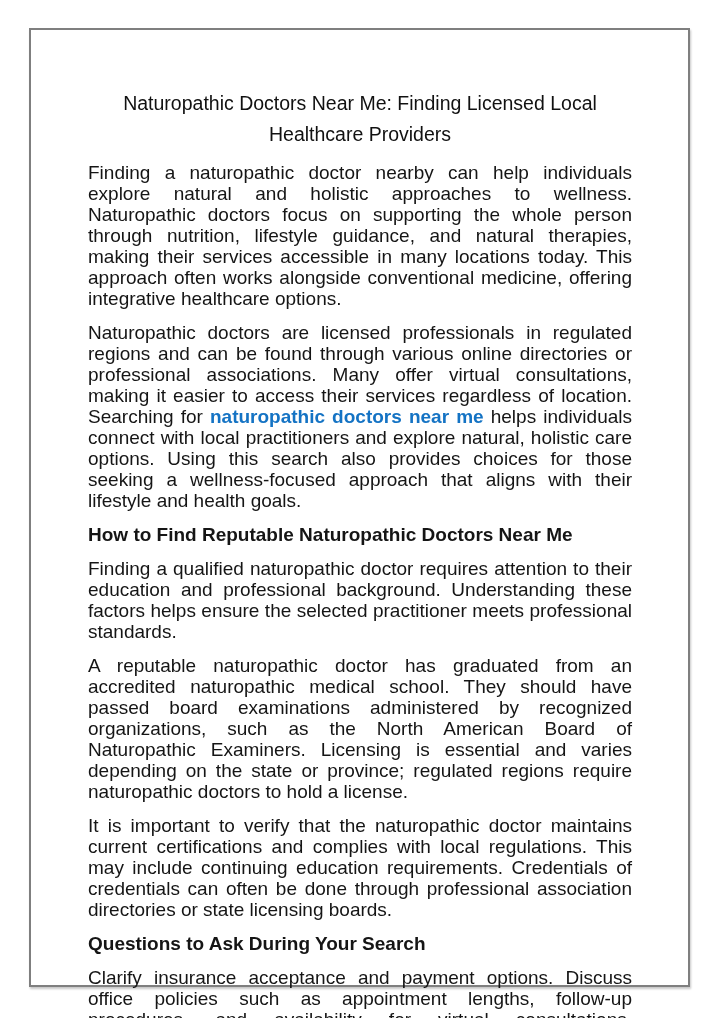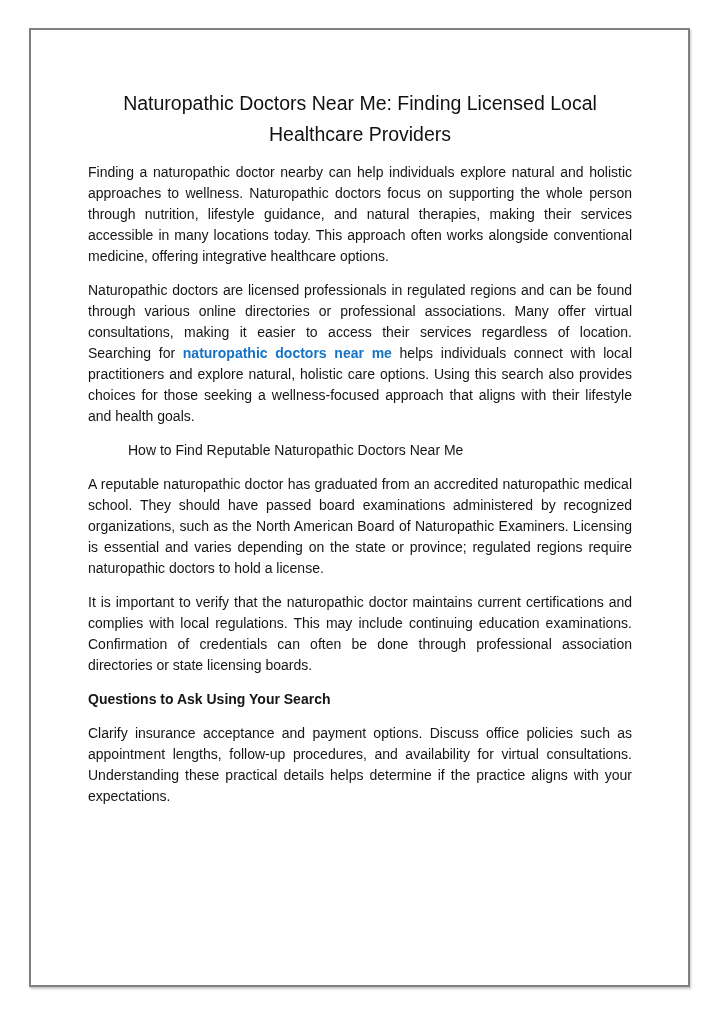--- a/index.html
+++ b/index.html
@@ -25,33 +25,32 @@
   }
   .doc-title {
     font-size: 19.5px;
     line-height: 31px;
     font-weight: 500;
     text-align: center;
     color: #111111;
     margin-bottom: 12px;
   }
   .body-text, .plain-heading, .bold-heading {
-    font-size: 14px;
+    font-size: 19px;
     line-height: 21px;
     color: #151515;
   }
   .body-text {
     text-align: justify;
     text-justify: inter-word;
     margin-bottom: 13px;
   }
   .plain-heading {
-    font-weight: 400;
+    font-weight: 700;
     margin-bottom: 13px;
-    margin-left: 40px;
   }
   .bold-heading {
     font-weight: 700;
     margin-bottom: 13px;
   }
   .doc-link {
     color: var(--link-color, #1473c4);
     font-weight: 700;
     cursor: pointer;
   }
@@ -63,25 +62,26 @@
   <div class="page-content">
 
     <h1 class="doc-title"><span>Naturopathic Doctors Near Me: Finding Licensed Local Healthcare Providers</span></h1>
 
     <p class="body-text">Finding a naturopathic doctor nearby can help individuals explore natural and holistic approaches to wellness. Naturopathic doctors focus on supporting the whole person through nutrition, lifestyle guidance, and natural therapies, making their services accessible in many locations today. This approach often works alongside conventional medicine, offering integrative healthcare options.</p>
 
     <p class="body-text"><span>Naturopathic doctors are licensed professionals in regulated regions and can be found through various online directories or professional associations. Many offer virtual consultations, making it easier to access their services regardless of location. Searching for </span><a class="doc-link">naturopathic doctors near me</a><span> helps individuals connect with local practitioners and explore natural, holistic care options. Using this search also provides choices for those seeking a wellness-focused approach that aligns with their lifestyle and health goals.</span></p>
 
     <p class="plain-heading">How to Find Reputable Naturopathic Doctors Near Me</p>
 
+    <p class="body-text">Finding a qualified naturopathic doctor requires attention to their education and professional background. Understanding these factors helps ensure the selected practitioner meets professional standards.</p>
 
 
     <p class="body-text">A reputable naturopathic doctor has graduated from an accredited naturopathic medical school. They should have passed board examinations administered by recognized organizations, such as the North American Board of Naturopathic Examiners. Licensing is essential and varies depending on the state or province; regulated regions require naturopathic doctors to hold a license.</p>
 
-    <p class="body-text">It is important to verify that the naturopathic doctor maintains current certifications and complies with local regulations. This may include continuing education examinations. Confirmation of credentials can often be done through professional association directories or state licensing boards.</p>
+    <p class="body-text">It is important to verify that the naturopathic doctor maintains current certifications and complies with local regulations. This may include continuing education requirements. Credentials of credentials can often be done through professional association directories or state licensing boards.</p>
 
-    <p class="bold-heading">Questions to Ask Using Your Search</p>
+    <p class="bold-heading">Questions to Ask During Your Search</p>
 
 
     <p class="body-text">Clarify insurance acceptance and payment options. Discuss office policies such as appointment lengths, follow-up procedures, and availability for virtual consultations. Understanding these practical details helps determine if the practice aligns with your expectations.</p>
 
   </div>
 </div>
 
 </body></html>

